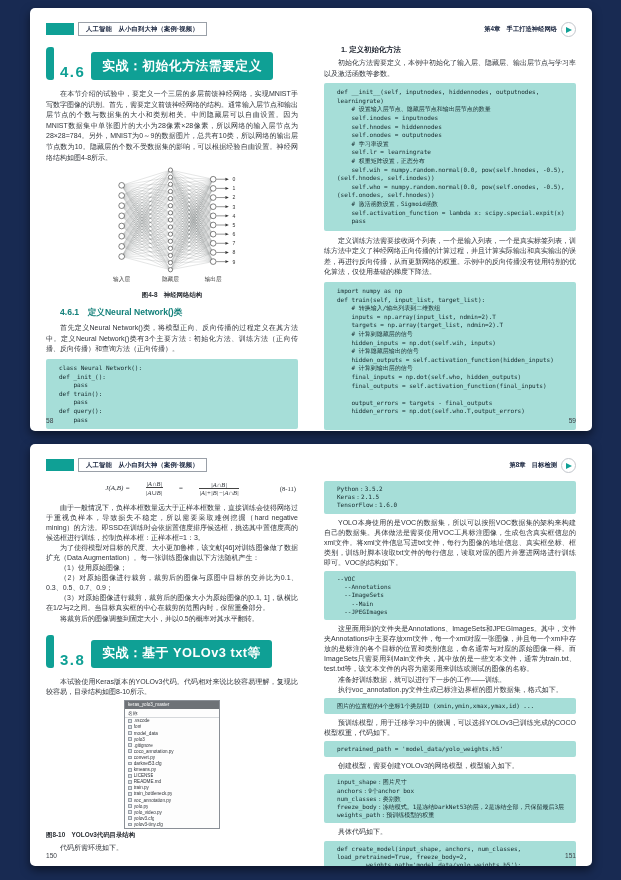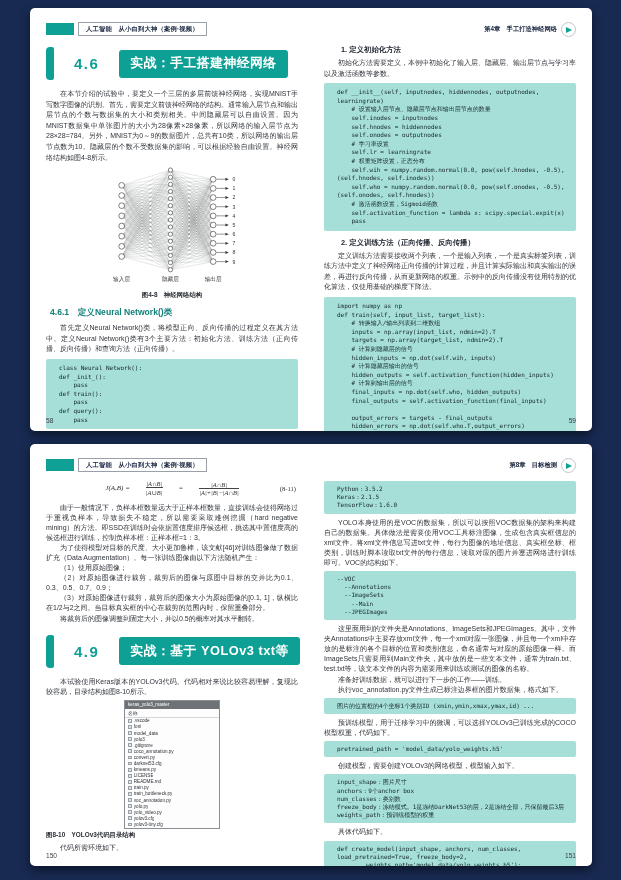--- a/index.html
+++ b/index.html
@@ -17,31 +17,31 @@
   .hdr { display:flex; align-items:center; gap:4px; margin:14px 0 8px 0; }
   .hdr-swatch { width:28px; height:12px; background:#0fa095; flex:0 0 auto; }
   .hdr-title { border:0.5px solid #9aa0a8; padding:1.5px 7px; font-size:6.3px; font-weight:bold; color:#17233d; letter-spacing:.2px; }
   .hdr.rgt { justify-content:flex-end; margin:14px 0 8px 0; }
   .hdr-chap { font-size:6.3px; font-weight:bold; color:#17233d; }
   .play-circle { width:15px; height:15px; border:0.6px solid #c2c6cc; border-radius:50%;
                  display:flex; align-items:center; justify-content:center; flex:0 0 auto; }
   .play-tri { width:0; height:0; border-left:6px solid #0fa095; border-top:3.6px solid transparent; border-bottom:3.6px solid transparent; margin-left:1.5px; }
 
   
-  .banner { display:flex; align-items:center; gap:20px; margin:11px 0 9px 0; }
+  .banner { display:flex; align-items:flex-end; gap:6px; margin:11px 0 9px 0; }
   .banner-bracket { width:8px; height:33px; background:#0fa095; border-radius:4px 2px 2px 4px; flex:0 0 auto; }
   .banner-num { color:#0fa095; font-size:15px; font-weight:bold; letter-spacing:1.5px; }
   .banner-title { background:#0fa095; color:#fff; font-weight:bold; font-size:12.8px;
                   padding:5.5px 11px; border-radius:3px; letter-spacing:.5px; white-space:nowrap; }
 
   
   .b { font-size:7px; line-height:10.6px; color:#30343a; text-align:justify; }
   #spread-bottom .b { line-height:10.1px; }
   .ind { text-indent:2em; }
-  .subhead { font-size:8.6px; font-weight:bold; color:#13807a; margin:7px 0 4px 4px; }
+  .subhead { font-size:8.6px; font-weight:bold; color:#13807a; margin:7px 0 4px 14px; }
   .hnum { font-size:7.4px; font-weight:bold; color:#222833; margin:7px 0 3px 17px; }
 
   
   .code { background:#a6ded8; border-radius:2px; padding:5px 6px 5px 13px; margin:4px 0 5px 0; }
   #spread-bottom .code { margin:3px 0 4px 0; padding:4px 6px 4px 13px; }
   .code-line { font-family:"DejaVu Sans Mono","Liberation Mono",monospace; font-size:6px;
                line-height:8.6px; color:#14282c; white-space:pre-wrap; }
   #spread-bottom .code-line { line-height:8.2px; }
   .code-line:empty::before { content:"\00a0"; }
 
@@ -77,21 +77,21 @@
 
     <div class="page">
       <div class="hdr">
         <span class="hdr-swatch"></span>
         <span class="hdr-title">人工智能　从小白到大神（案例·视频）</span>
       </div>
 
       <div class="banner">
         <span class="banner-bracket"></span>
         <span class="banner-num">4.6</span>
-        <span class="banner-title">实战：手工搭建神经网络</span>
+        <span class="banner-title">实战：初始化方法需要定义</span>
       </div>
 
       <p class="b ind">在本节介绍的试验中，要定义一个三层的多层前馈神经网络，实现MNIST手写数字图像的识别。首先，需要定义前馈神经网络的结构。通常输入层节点和输出层节点的个数与数据集的大小和类别相关。中间隐藏层可以自由设置。因为MNIST数据集中单张图片的大小为28像素×28像素，所以网络的输入层节点为28×28=784。另外，MNIST为0～9的数据图片，总共有10类，所以网络的输出层节点数为10。隐藏层的个数不受数据集的影响，可以根据经验自由设置。神经网络结构如图4-8所示。</p>
 
       <div class="figure">
         <svg id="nn-svg" width="153" height="120" viewBox="0 0 150 118">
             <line x1="25" y1="20" x2="73" y2="5" stroke="#6a6f74" stroke-width="0.18"></line>
             <line x1="25" y1="20" x2="73" y2="12" stroke="#6a6f74" stroke-width="0.18"></line>
             <line x1="25" y1="20" x2="73" y2="19" stroke="#6a6f74" stroke-width="0.18"></line>
             <line x1="25" y1="20" x2="73" y2="26" stroke="#6a6f74" stroke-width="0.18"></line>
@@ -467,21 +467,20 @@
           <div class="code-line">    # 学习率设置</div>
           <div class="code-line">    self.lr = learningrate</div>
           <div class="code-line">    # 权重矩阵设置，正态分布</div>
           <div class="code-line">    self.wih = numpy.random.normal(0.0, pow(self.hnodes, -0.5), (self.hnodes, self.inodes))</div>
           <div class="code-line">    self.who = numpy.random.normal(0.0, pow(self.onodes, -0.5), (self.onodes, self.hnodes))</div>
           <div class="code-line">    # 激活函数设置，Sigmoid函数</div>
           <div class="code-line">    self.activation_function = lambda x: scipy.special.expit(x)</div>
           <div class="code-line">    pass</div>
         </div>
 
-      <div class="hnum">2. 定义训练方法（正向传播、反向传播）</div>
       <p class="b ind">定义训练方法需要接收两个列表，一个是输入列表，一个是真实标签列表，训练方法中定义了神经网络正向传播的计算过程，并且计算实际输出和真实输出的误差，再进行反向传播，从而更新网络的权重。示例中的反向传播没有使用特别的优化算法，仅使用基础的梯度下降法。</p>
 
       <div class="code">
           <div class="code-line">import numpy as np</div>
           <div class="code-line">def train(self, input_list, target_list):</div>
           <div class="code-line">    # 转换输入/输出列表到二维数组</div>
           <div class="code-line">    inputs = np.array(input_list, ndmin=2).T</div>
           <div class="code-line">    targets = np.array(target_list, ndmin=2).T</div>
           <div class="code-line">    # 计算到隐藏层的信号</div>
           <div class="code-line">    hidden_inputs = np.dot(self.wih, inputs)</div>
@@ -526,21 +525,21 @@
           <p class="b ind">由于一般情况下，负样本框数量远大于正样本框数量，直接训练会使得网络过于重视负样本，导致损失不稳定，所以需要采取难例挖掘（hard negative mining）的方法。即SSD在训练时会依据置信度排序候选框，挑选其中置信度高的候选框进行训练，控制负样本框：正样本框=1：3。</p>
           <p class="b ind">为了使得模型对目标的尺度、大小更加鲁棒，该文献[46]对训练图像做了数据扩充（Data Augmentation）。每一张训练图像由以下方法随机产生：</p>
           <p class="b ind">（1）使用原始图像；</p>
           <p class="b ind">（2）对原始图像进行裁剪，裁剪后的图像与原图中目标的交并比为0.1、0.3、0.5、0.7、0.9；</p>
           <p class="b ind">（3）对原始图像进行裁剪，裁剪后的图像大小为原始图像的[0.1, 1]，纵横比在1/2与2之间。当目标真实框的中心在裁剪的范围内时，保留重叠部分。</p>
           <p class="b ind">将裁剪后的图像调整到固定大小，并以0.5的概率对其水平翻转。</p>
         </div>
 
       <div class="banner">
         <span class="banner-bracket"></span>
-        <span class="banner-num">4.9</span>
+        <span class="banner-num">3.8</span>
         <span class="banner-title">实战：基于 YOLOv3 txt等</span>
       </div>
 
       <p class="b ind">本试验使用Keras版本的YOLOv3代码。代码相对来说比较容易理解，复现比较容易，目录结构如图8-10所示。</p>
 
       <div class="fwin">
         <div class="fwin-title">keras_yolo3_master</div>
         <div class="fwin-head">名称</div>
         <div>
             <div class="fwin-row">

